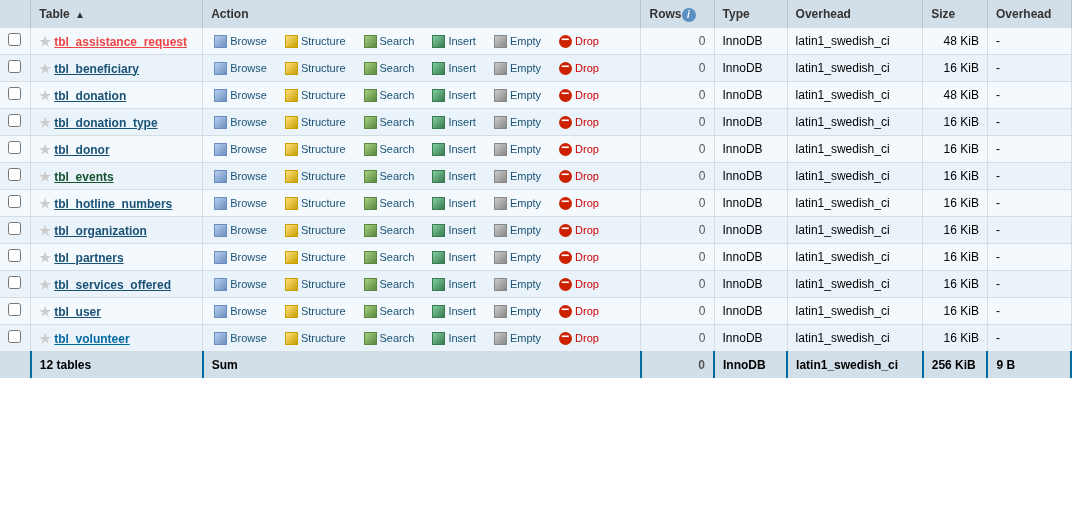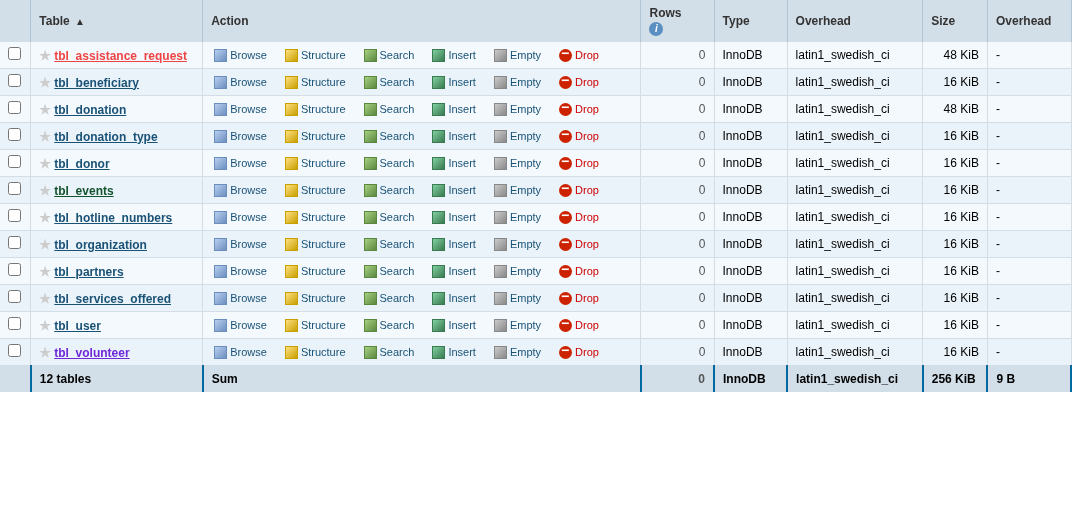--- a/index.html
+++ b/index.html
@@ -98,22 +98,22 @@
     }
     tfoot td {
       padding: 6px 8px;
       border-right: 2px solid #0369a1;
     }
 
     .sort-arrow { font-size: 10px; margin-left: 2px; }
 
     .rows-info {
       display: flex;
-      flex-direction: column;
-      align-items: flex-start;
+      flex-direction: row;
+      align-items: center;
     }
     .rows-info .info-icon {
       display: inline-block;
       width: 14px;
       height: 14px;
       background: #5a8fc2;
       border-radius: 50%;
       color: white;
       font-size: 10px;
       text-align: center;
@@ -592,21 +592,21 @@
           </div>
         </td>
         <td class="col-rows">0</td>
         <td>InnoDB</td>
         <td>latin1_swedish_ci</td>
         <td class="col-size">16 KiB</td>
         <td>-</td>
       </tr>
       <tr>
         <td class="checkbox-cell"><input type="checkbox" style=""></td>
-        <td class="col-table"><span class="icon-star">★</span> <a href="#" style="color: #6d28d9;">tbl_volunteer</a></td>
+        <td class="col-table"><span class="icon-star">★</span> <a href="#" style="color: #0369a1;">tbl_volunteer</a></td>
         <td>
           <div class="action-cell">
             <a href="#" class="action-btn">
               <span class="sq-icon browse-icon"></span>
               <span>Browse</span>
             </a>
             <a href="#" class="action-btn">
               <span class="sq-icon structure-icon"></span>
               <span>Structure</span>
             </a>

